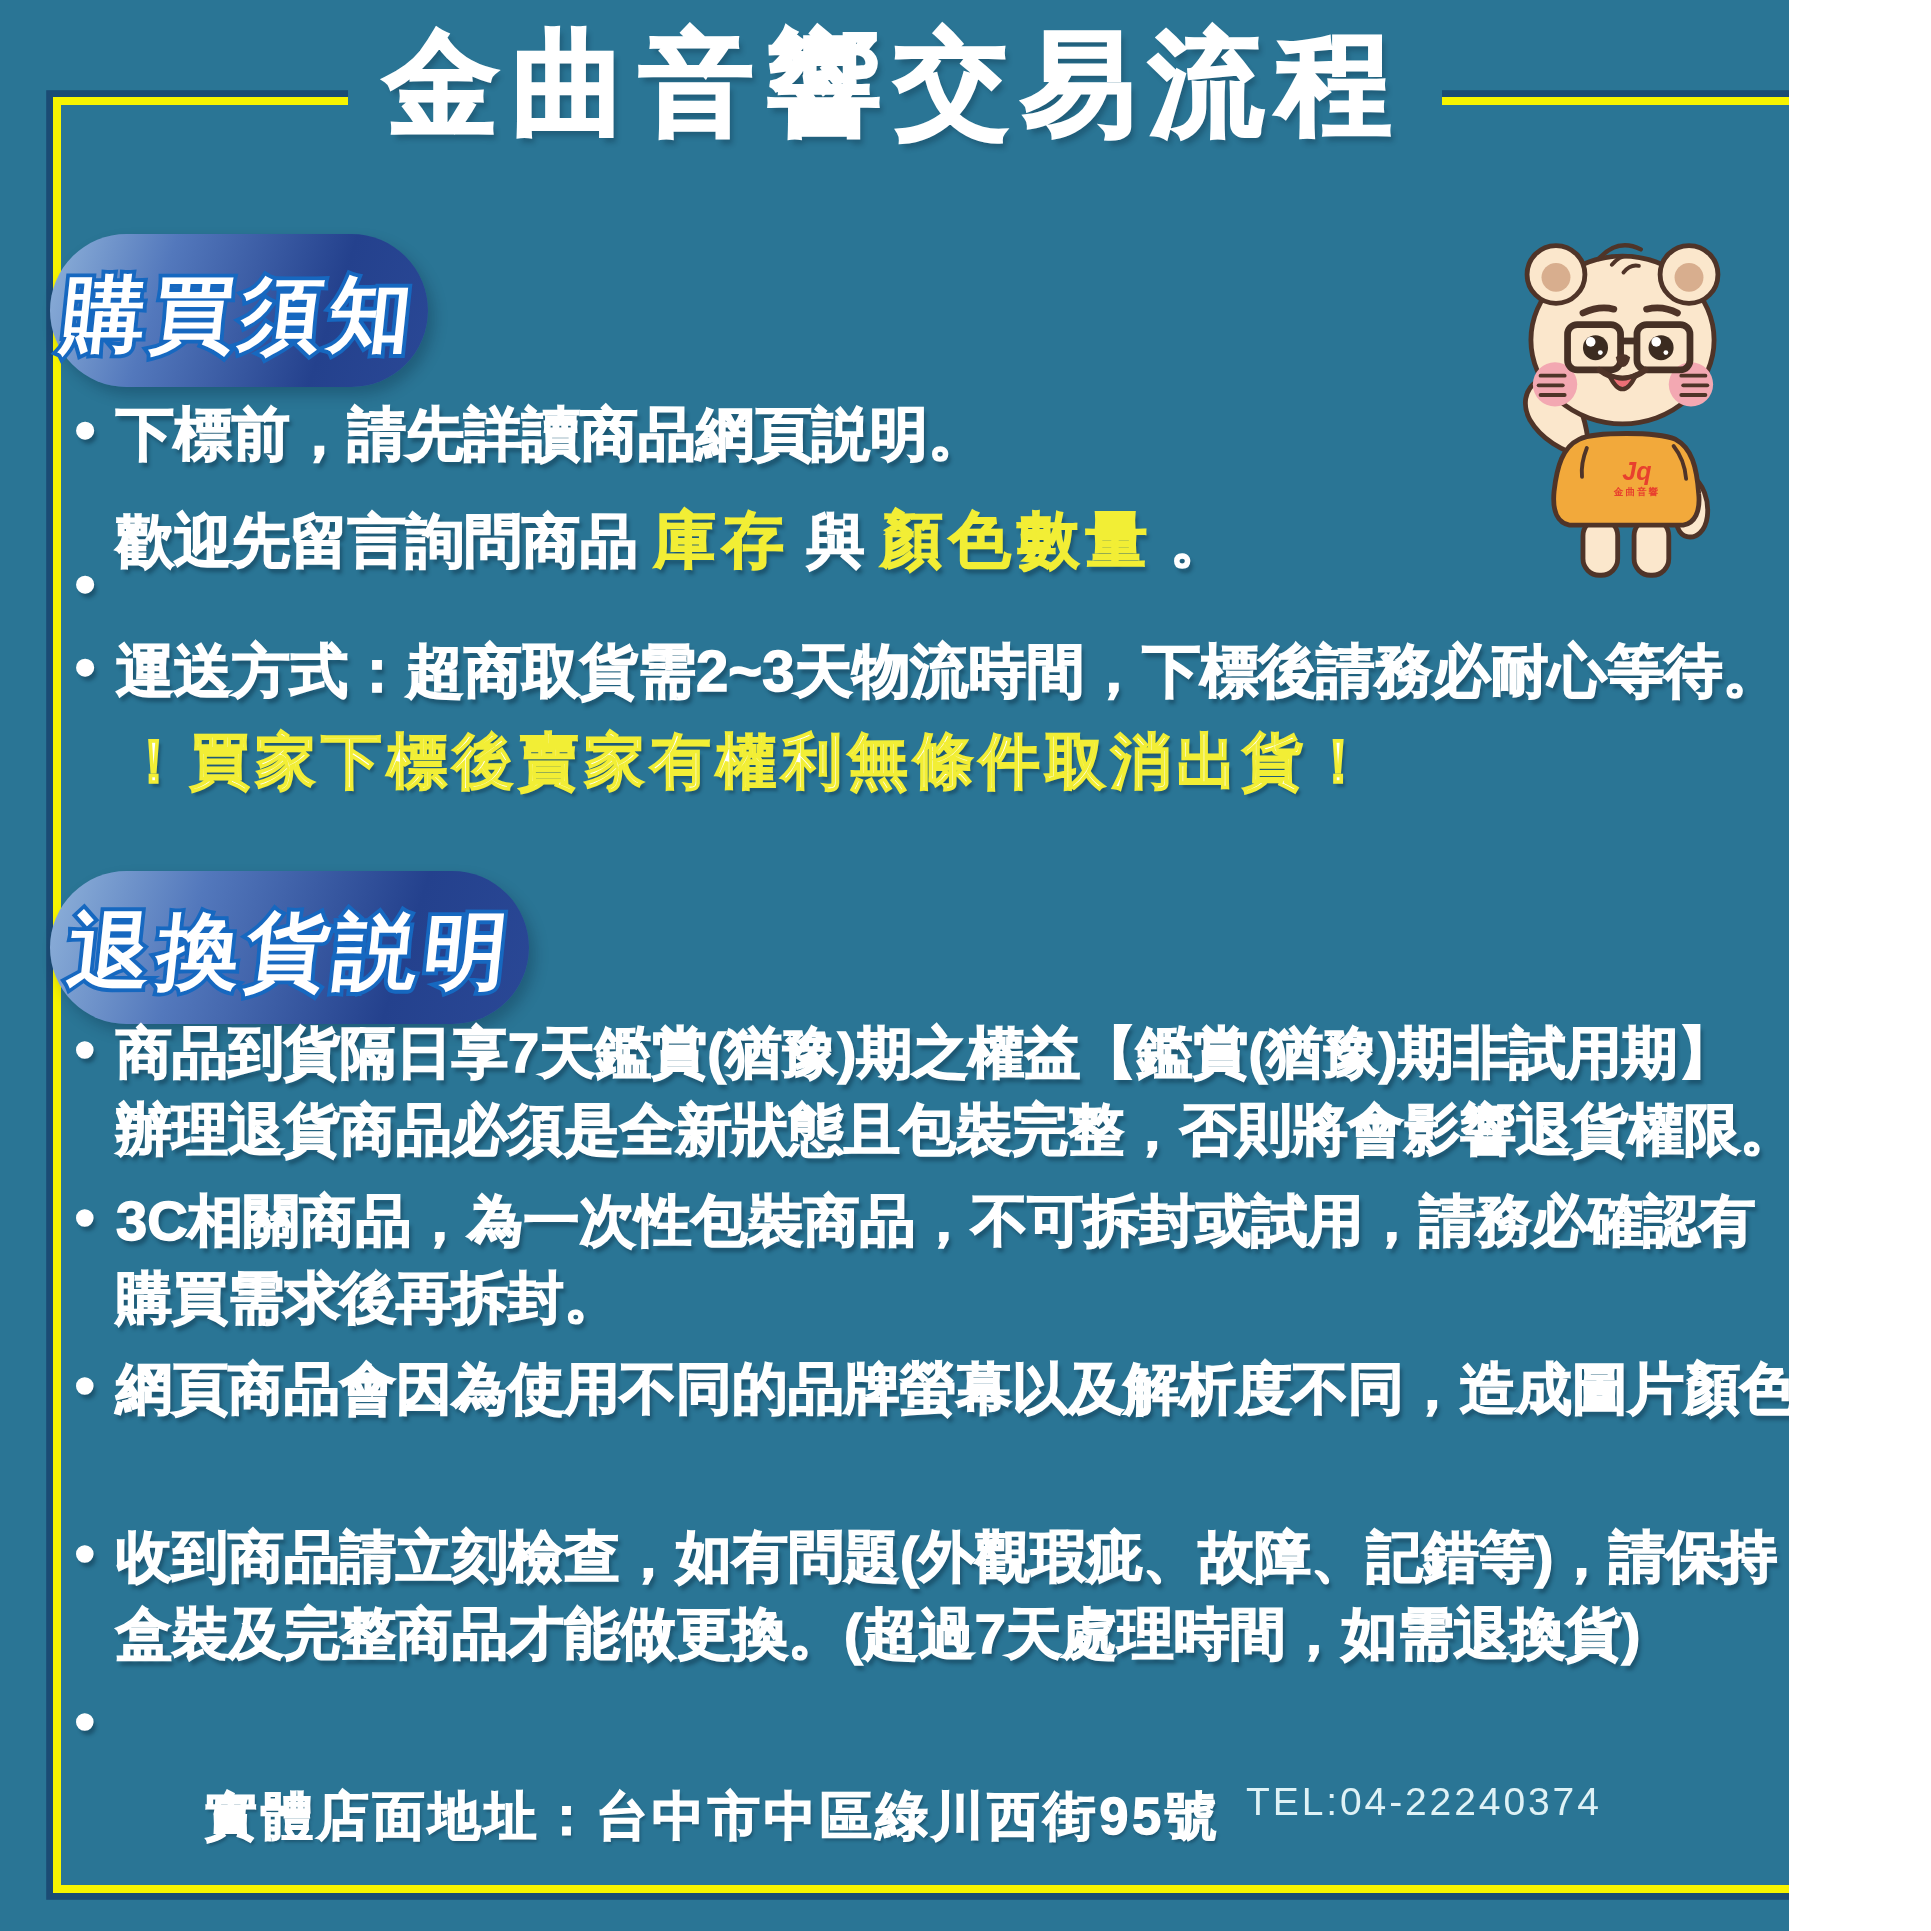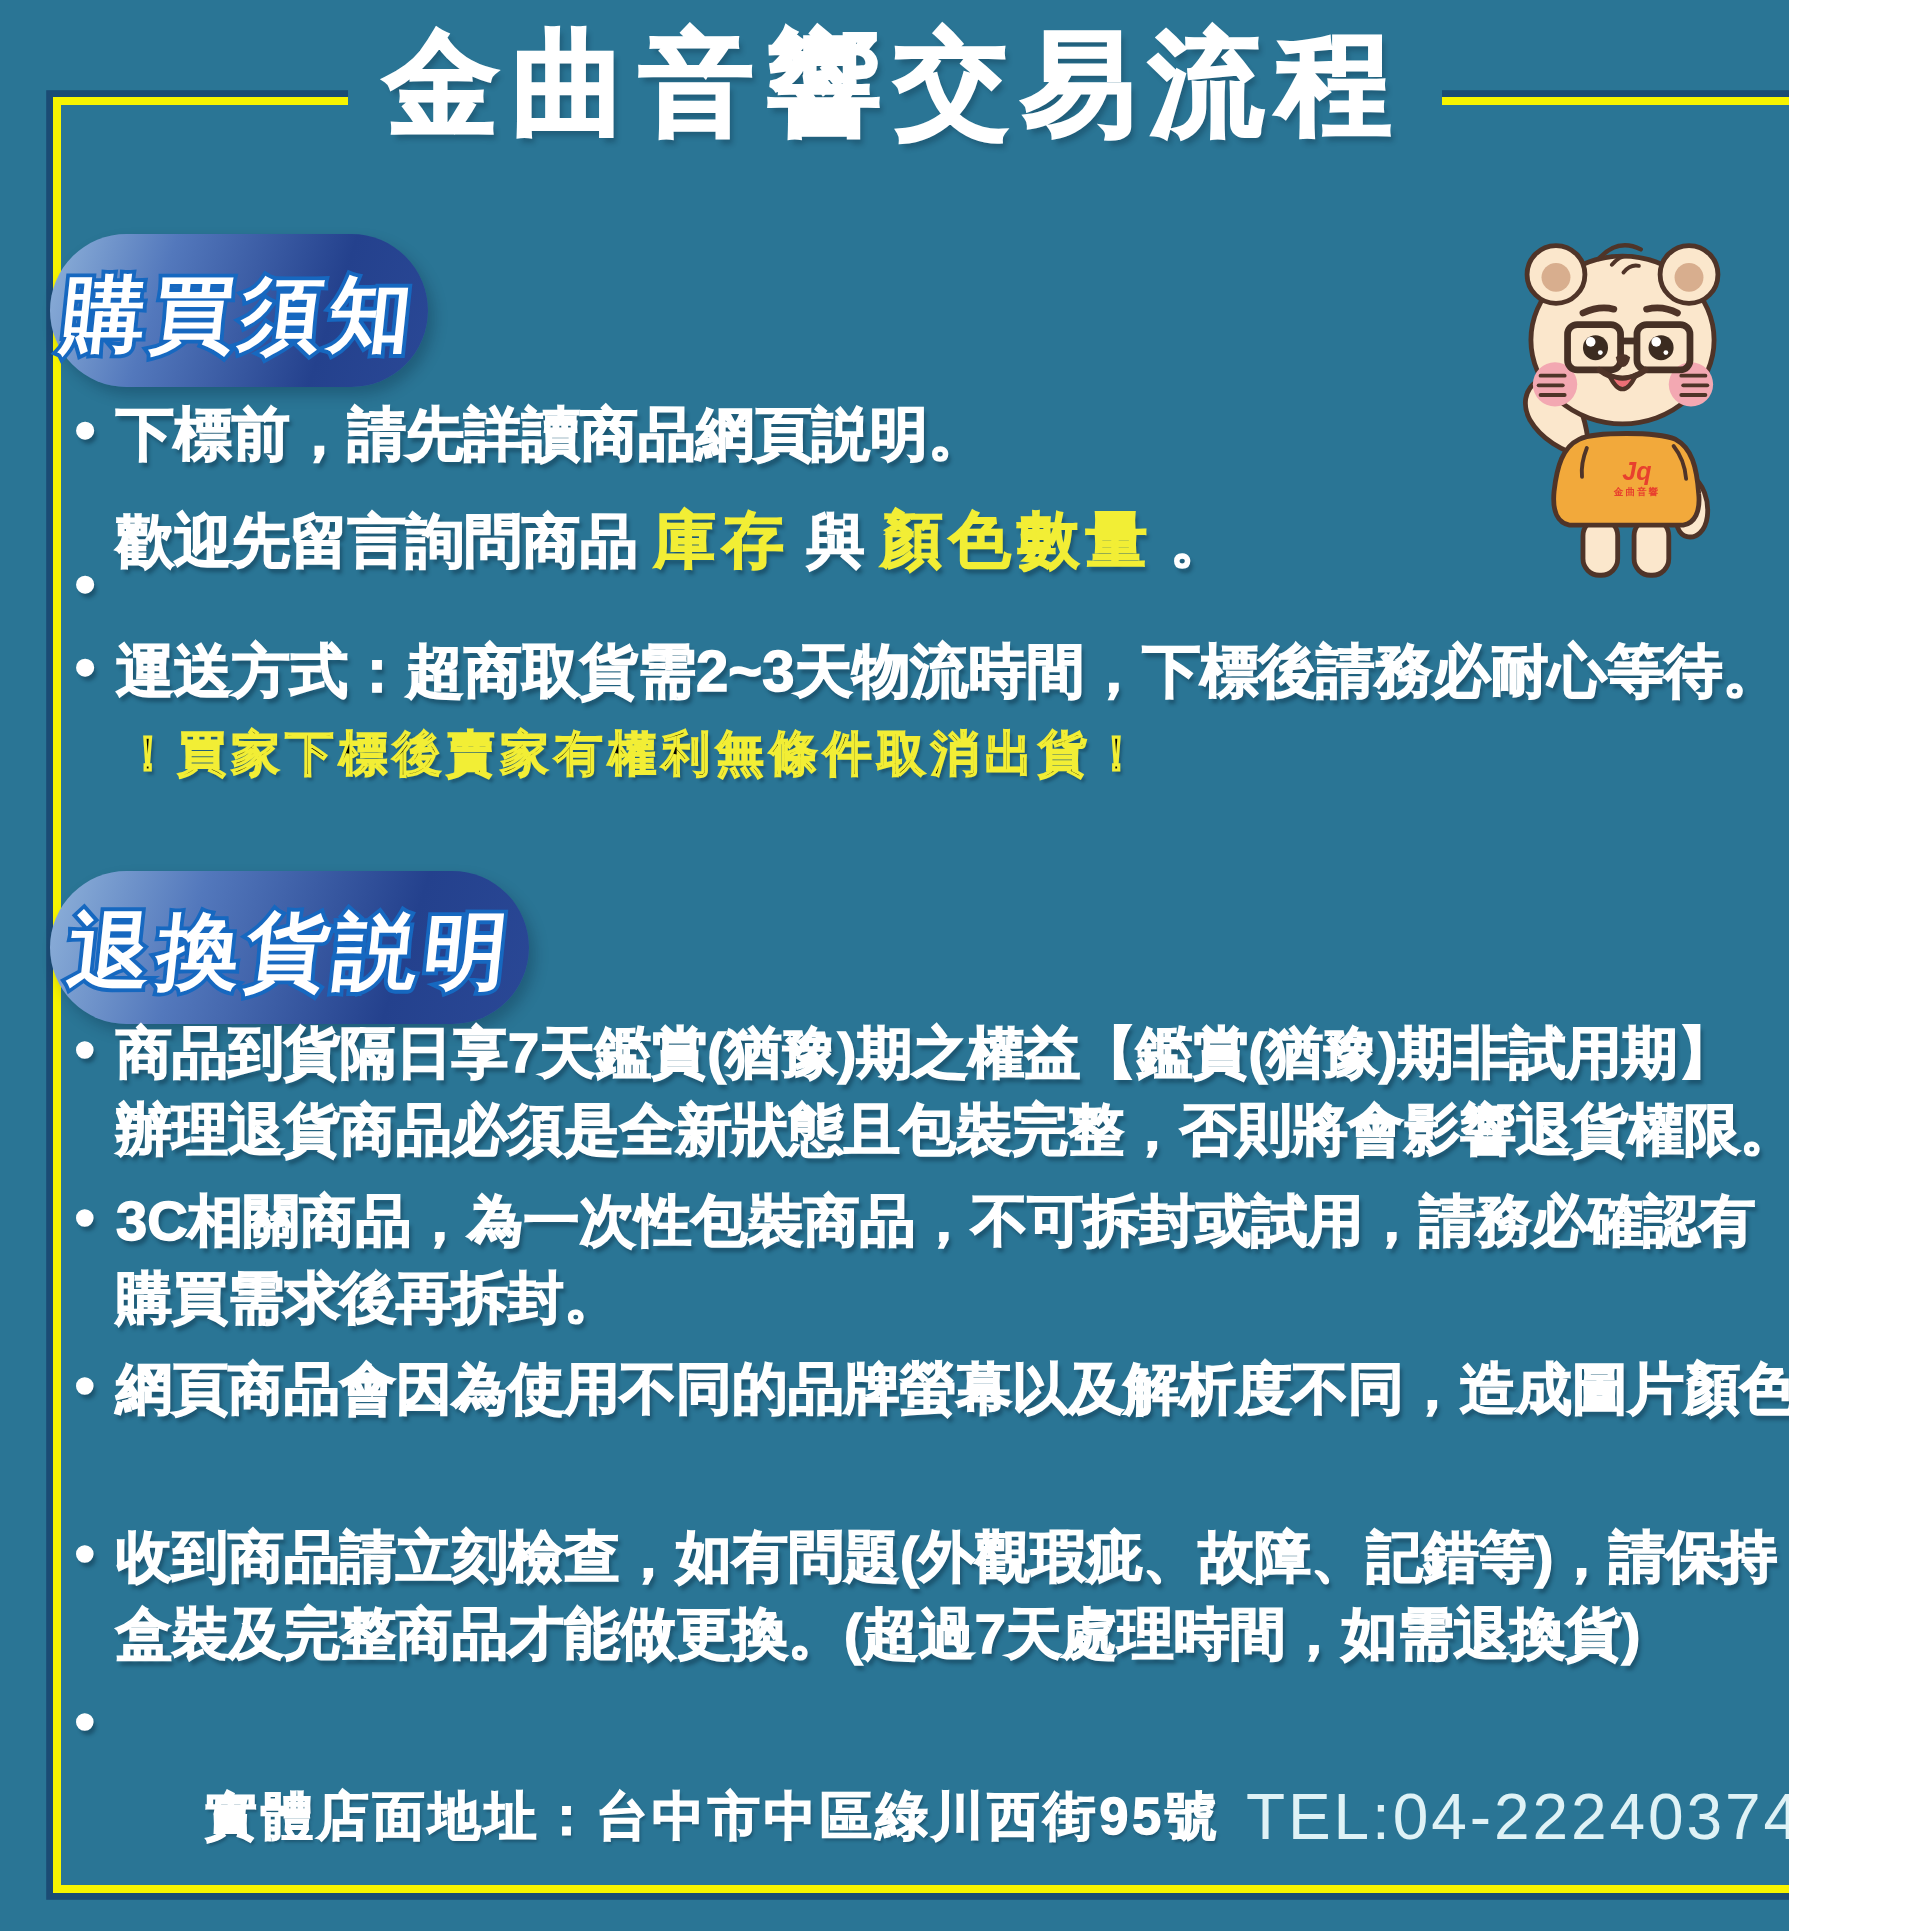--- a/index.html
+++ b/index.html
@@ -26,28 +26,28 @@
               fill:#FFFFFF;stroke:#1668C0;stroke-width:8px;paint-order:stroke;}
 
   .line{position:absolute;padding-left:41px;color:#FFFFFF;font-weight:bold;
         white-space:nowrap;-webkit-text-stroke:1.5px currentColor;
         text-shadow:2.9px 4.8px 3.9px rgba(8,38,58,.40);}
   .line .bullet{position:absolute;left:0;top:0;-webkit-text-stroke:1.5px #FFFFFF;}
   .p-line{font-size:58px;left:75px;}
   .r-line{font-size:56px;left:75px;}
   .hl{color:#F2EE35;letter-spacing:6.8px;font-size:1.06em;-webkit-text-stroke:1.5px #F2EE35;}
 
-  .warning{position:absolute;left:124px;top:722px;font-size:48px;font-weight:bold;
-           color:#000000;letter-spacing:5.8px;white-space:nowrap;
+  .warning{position:absolute;left:124px;top:722px;font-size:60px;font-weight:bold;
+           color:#ffffff;letter-spacing:5.8px;white-space:nowrap;
            -webkit-text-stroke:1.7px #F2EE35;text-shadow:2.9px 3.9px 2.9px rgba(8,38,58,.35);}
 
   .footer-address{position:absolute;left:205px;top:1782px;font-size:52px;font-weight:bold;
            color:#FFFFFF;letter-spacing:3.9px;white-space:nowrap;
            -webkit-text-stroke:1.4px #FFFFFF;text-shadow:1.9px 2.9px 2.9px rgba(8,38,58,.35);}
-  .footer-tel{position:absolute;left:1246px;top:1780px;font-size:64px;font-weight:400;
+  .footer-tel{position:absolute;left:1246px;top:1780px;font-size:39px;font-weight:400;
            color:#DFF2F6;letter-spacing:2.9px;white-space:nowrap;}
 
   .mascot{position:absolute;left:1502px;top:205px;width:241px;height:378px;}
 </style>
 </head>
 <body>
 
 <div class="canvas">
 
   <div class="frame"></div>

